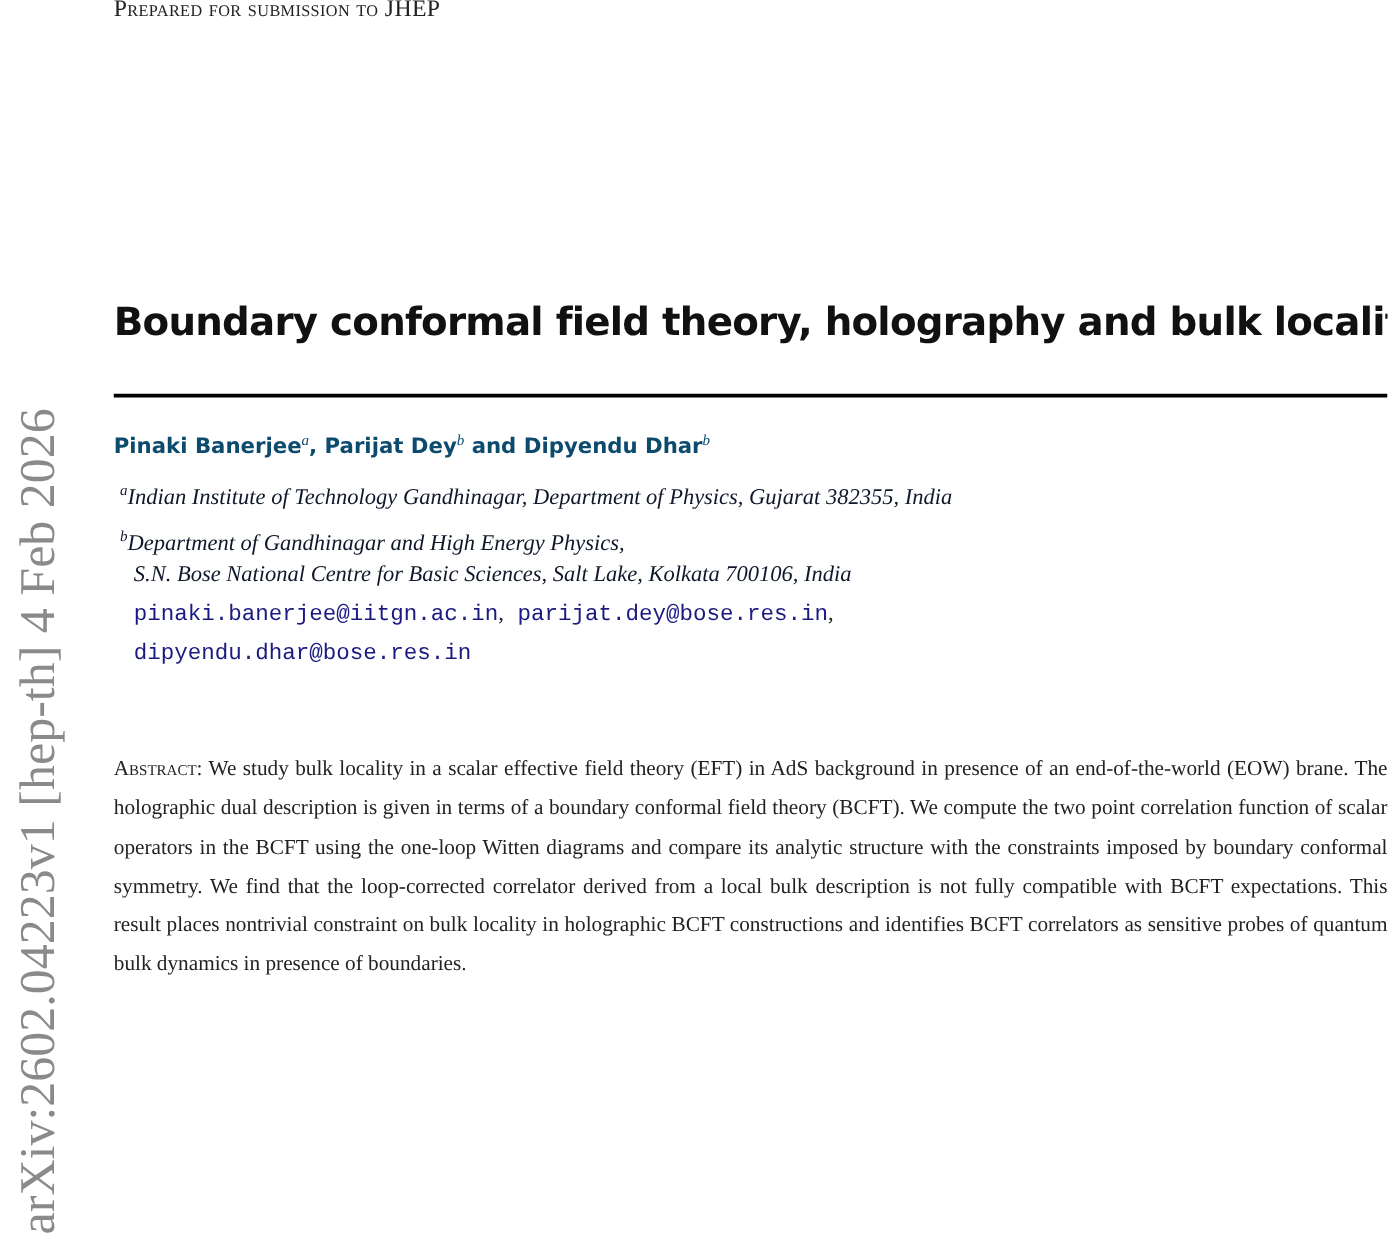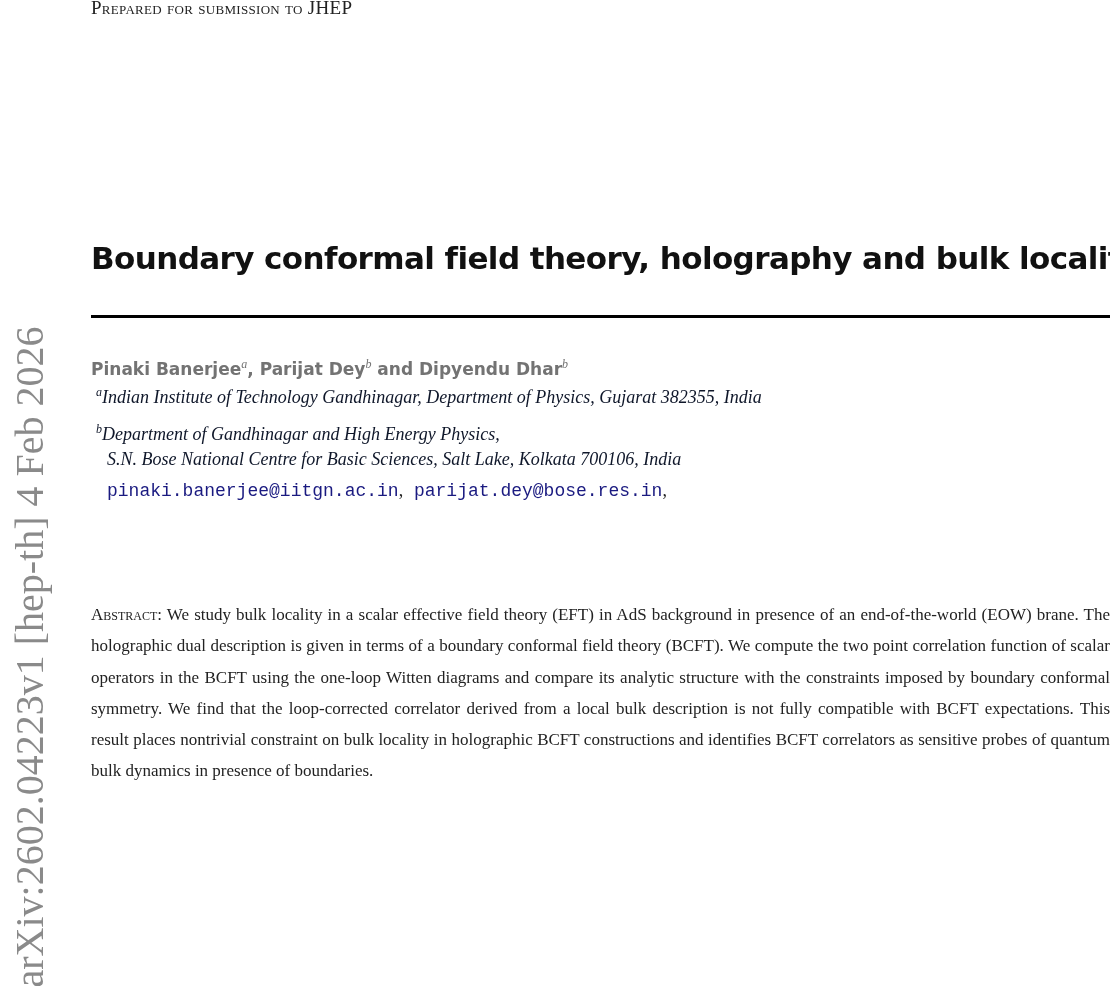--- a/index.html
+++ b/index.html
@@ -15,22 +15,22 @@
     font-family:"Liberation Serif", serif; font-size:40px; color:#8a8a8a;
     white-space:nowrap; text-align:center; line-height:44px;
   }
   .title {
     position:absolute; left:91px; top:240px; width:1030px;
     font-family:"DejaVu Sans", sans-serif; font-weight:bold; font-size:31px;
     letter-spacing:-0.6px; color:#111; white-space:nowrap;
   }
   .title-rule { position:absolute; left:91px; top:315px; width:1019px; height:3px; background:#000; }
   .authors {
-    position:absolute; left:91px; top:357px;
-    font-family:"DejaVu Sans", sans-serif; font-weight:bold; font-size:17px; color:#737373; white-space:nowrap;
+    position:absolute; left:91px; top:345px;
+    font-family:"DejaVu Sans", sans-serif; font-weight:bold; font-size:17px; color:#0c4a6e; white-space:nowrap;
   }
   .authors sup { font-family:"Liberation Serif", serif; font-style:italic; font-weight:normal; font-size:12px; }
   .affil {
     position:absolute; left:96px;
     font-family:"Liberation Serif", serif; font-style:italic; font-size:18px; color:#0f172a; white-space:nowrap;
   }
   .affil sup { font-size:12px; }
   .emails {
     position:absolute; left:107px; top:475px;
     font-family:"Liberation Mono", monospace; font-size:18px; line-height:31px; color:#1a1a80;
@@ -65,18 +65,19 @@
 <div class="affil" style="top:422px;">
   <sup>b</sup><span>Department of Gandhinagar and High Energy Physics,</span>
 </div>
 <div class="affil" style="top:449px; left:107px;">
   <span>S.N. Bose National Centre for Basic Sciences, Salt Lake, Kolkata 700106, India</span>
 </div>
 
 <div class="emails">
   <a>pinaki.banerjee@iitgn.ac.in</a><span class="sep">,</span>
   <a>parijat.dey@bose.res.in</a><span class="sep">,</span><br>
+  <a>dipyendu.dhar@bose.res.in</a>
 </div>
 
 <div class="abstract">
   <span class="label">Abstract:</span>
   <span>We study bulk locality in a scalar effective field theory (EFT) in AdS background in presence of an end-of-the-world (EOW) brane.  The holographic dual description is given in terms of a boundary conformal field theory (BCFT). We compute the two point correlation function of scalar operators in the BCFT using the one-loop Witten diagrams and compare its analytic structure with the constraints imposed by boundary conformal symmetry. We find that the loop-corrected correlator derived from a local bulk description is not fully compatible with BCFT expectations.  This result places nontrivial constraint on bulk locality in holographic BCFT constructions and identifies BCFT correlators as sensitive probes of quantum bulk dynamics in presence of boundaries.</span>
 </div>
 
 </body></html>

